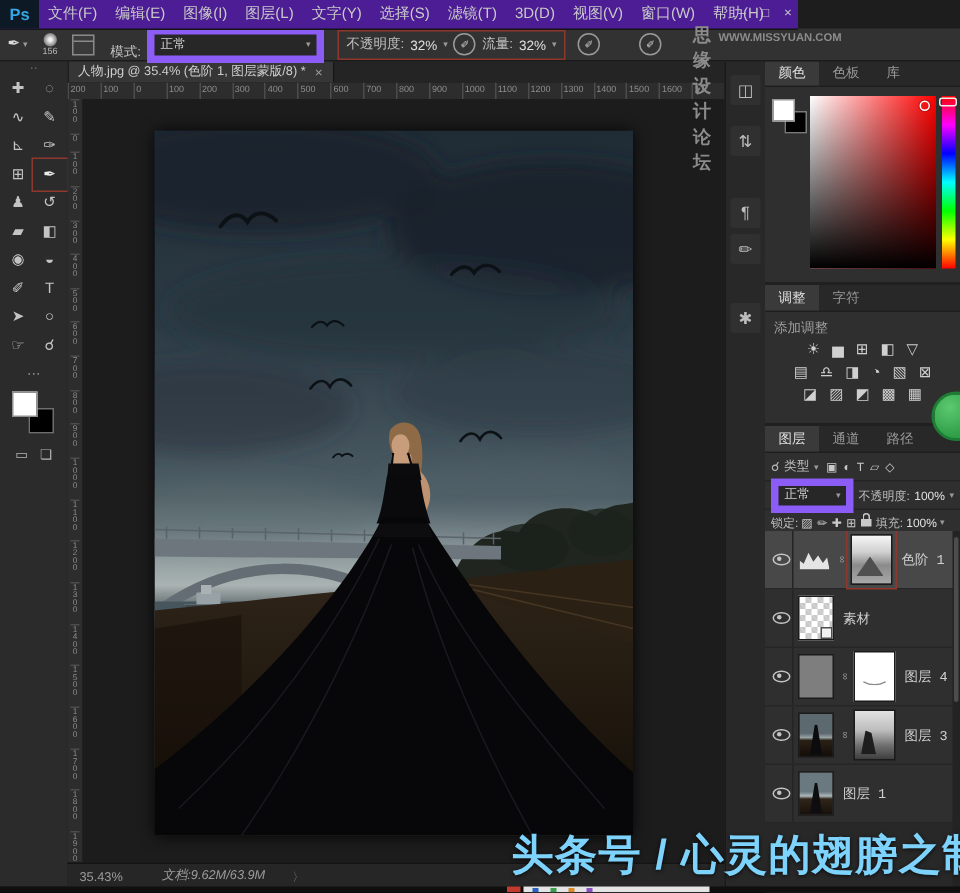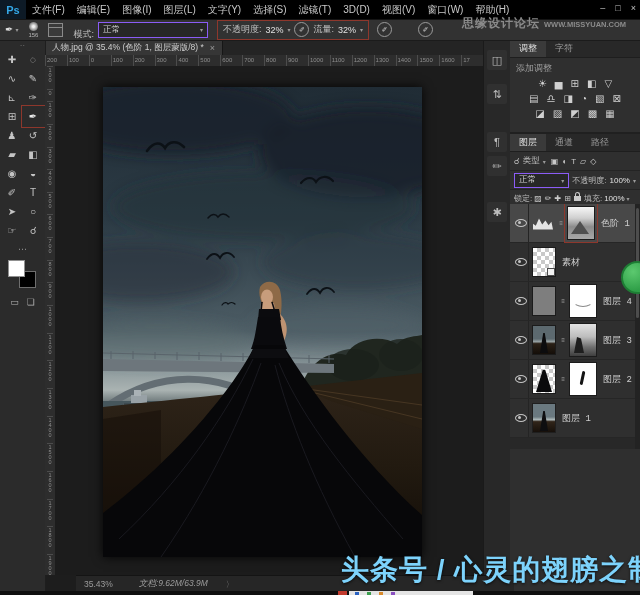--- a/index.html
+++ b/index.html
@@ -1,19 +1,19 @@
 <!DOCTYPE html>
 <html><head>
 <meta charset="utf-8">
 <style>
   html,body{margin:0;padding:0;background:#000;}
   #root{position:relative;width:640px;height:595px;overflow:hidden;background:#1d1d1d;
         font-family:"Liberation Sans","DejaVu Sans",sans-serif;-webkit-font-smoothing:antialiased;}
   
-  #menubar{position:absolute;left:0;top:0;width:640px;height:19px;background:#000000;
+  #menubar{position:absolute;left:0;top:0;width:532px;height:19px;background:#4c1d95;
            border-bottom:1px solid #151515;display:flex;align-items:center;z-index:3;}
   #pslogo{width:26px;height:19px;background:#0d1a26;color:#34a7e6;font-weight:bold;font-size:11px;
           display:flex;align-items:center;justify-content:center;flex:none;}
   #menu-items{display:flex;align-items:center;}
   .menu-item{font-size:10px;color:#c9c9c9;padding:0 6px;line-height:19px;white-space:nowrap;}
   #top-watermark{position:absolute;left:462px;top:3px;color:#8b8b8b;font-weight:bold;
                  display:flex;align-items:baseline;gap:4px;z-index:4;margin-top:12px;}
   #top-watermark .wm-cn{font-size:12px;letter-spacing:1px;}
   #top-watermark .wm-url{font-size:7.5px;}
   #win-controls{position:absolute;right:4px;top:1px;display:flex;gap:10px;z-index:5;}
@@ -23,21 +23,21 @@
               border-bottom:1px solid #1b1b1b;display:flex;align-items:center;font-size:9px;color:#c0c0c0;z-index:2;}
   .tool-preset{margin-left:5px;display:flex;align-items:center;gap:2px;}
   .tool-preset .g{font-size:10px;color:#dcdcdc;}
   .caret{font-size:6px;color:#9a9a9a;}
   .bpv{display:flex;flex-direction:column;align-items:center;margin-left:10px;line-height:1;}
   .bpv .dot{width:9px;height:9px;border-radius:50%;background:radial-gradient(circle,#f0f0f0 15%,#9a9a9a 55%,#3f3f3f 100%);}
   .bpv .num{font-size:6px;color:#b5b5b5;margin-top:1px;}
   .panel-toggle{width:13px;height:12px;border:1px solid #8a8a8a;margin-left:10px;
                 background:linear-gradient(#8a8a8a 0 1px,transparent 1px) 0 3px/100% 4px no-repeat,#3a3a3a;}
   .optlabel{margin-left:10px;white-space:nowrap;margin-top:10px;}
-  .selbox{display:flex;align-items:center;justify-content:space-between;background:#272727;border:1px solid #8b5cf6;
+  .selbox{display:flex;align-items:center;justify-content:space-between;background:#272727;border:5px solid #8b5cf6;
           height:14px;padding:0 4px;font-size:8.5px;color:#d0d0d0;}
   #mode-select{width:100px;margin-left:4px;}
   #opacity-flow-box{margin-left:9px;height:18px;border:1px solid #8e372c;display:flex;align-items:center;
                     padding:0 5px;gap:4px;white-space:nowrap;}
   .circ{width:13px;height:13px;border:1px solid #9a9a9a;border-radius:50%;display:flex;align-items:center;
         justify-content:center;font-size:7px;color:#d5d5d5;flex:none;}
   .val{color:#e0e0e0;}
   
   #tabbar{position:absolute;left:45px;top:40px;width:438px;height:15px;background:#242424;
           border-bottom:1px solid #161616;display:flex;}
@@ -144,21 +144,21 @@
   .mask-photo{background:linear-gradient(to bottom,#e2e2e2 0%,#bdbdbd 40%,#6f6f6f 72%,#3f3f3f 100%);}
   .blob{position:absolute;left:4px;bottom:3px;width:10px;height:16px;background:#1e1e1e;
         clip-path:polygon(30% 0,70% 10%,100% 100%,0 100%);}
   .squiggle{position:absolute;left:11px;top:8px;width:3px;height:14px;background:#141414;border-radius:2px;
             transform:rotate(12deg);}
   .lname{font-size:9px;color:#cfcfcf;margin-left:3px;white-space:nowrap;}
   #layers-scroll{position:absolute;right:0;top:70px;width:5px;height:245px;background:#232323;}
   #layers-scroll div{position:absolute;left:1px;top:4px;width:3px;height:110px;background:#4d4d4d;border-radius:2px;}
   
   #statusbar{position:absolute;left:45px;top:575px;width:438px;height:16px;background:#262626;
-             border-top:1px solid #141414;display:flex;align-items:center;font-size:8.5px;color:#9c9c9c;margin-left:31px;}
+             border-top:1px solid #141414;display:flex;align-items:center;font-size:8.5px;color:#9c9c9c;}
   #statusbar .zoomv{margin-left:8px;}
   #statusbar .docinfo{margin-left:26px;font-style:italic;}
   #statusbar .exp{margin-left:18px;color:#7a7a7a;font-size:8px;}
   #bottom-sliver{position:absolute;left:0;top:591px;width:640px;height:4px;background:#0f0f0f;z-index:8;}
   #sliver-red{position:absolute;left:338px;top:0;width:9px;height:4px;background:#c23b2e;}
   #sliver-white{position:absolute;left:349px;top:0;width:118px;height:4px;background:#e4e4e4;display:flex;gap:8px;
                 align-items:flex-end;padding-left:6px;}
   #sliver-white i{width:4px;height:3px;display:block;}
   #green-badge{position:absolute;left:621px;top:261px;width:33px;height:33px;border-radius:50%;z-index:6;
     background:radial-gradient(circle at 35% 30%,#5cc96f,#2e9e47 70%);border:2px solid #1e7d34;box-sizing:border-box;}
@@ -439,20 +439,35 @@
 
   <div id="dockstrip">
       <div class="dock-icon" style="top: 10px;">◫</div>
       <div class="dock-icon" style="top: 44px;">⇅</div>
       <div class="dock-icon" style="top: 92px;">¶</div>
       <div class="dock-icon" style="top: 116px;">✏</div>
       <div class="dock-icon" style="top: 162px;">✱</div>
     </div>
 
   <div id="panels">
+    <section id="color-panel">
+      <div class="ptabbar" id="color-tabs">
+          <span class="ptab active">颜色</span>
+          <span class="ptab">色板</span>
+          <span class="ptab">库</span>
+        </div>
+      <span id="cp-fg"></span>
+      <span id="cp-bg"></span>
+      <div id="color-field">
+        <span id="field-cursor"></span>
+      </div>
+      <div id="hue-strip">
+        <span id="hue-cursor"></span>
+      </div>
+    </section>
     <section id="adjust-panel">
       <div class="ptabbar" id="adj-tabs">
           <span class="ptab active">调整</span>
           <span class="ptab">字符</span>
         </div>
       <div id="adj-label">添加调整</div>
       <div id="adj-icons">
           <div class="adj-row">
             <span class="adj-icon">☀</span>
             <span class="adj-icon">▅</span>
@@ -559,33 +574,20 @@
             <span class="chain">∞</span>
             <div class="mask mask-photo">
               <span class="blob"></span>
             </div>
             <span class="lname">图层 3</span>
           </div>
           <div class="layer-row">
             <div class="eye-wrap">
               <span class="eye"></span>
             </div>
-            <div class="thumb checker">
-              <span class="dress"></span>
-            </div>
-            <span class="chain">∞</span>
-            <div class="mask">
-              <span class="squiggle"></span>
-            </div>
-            <span class="lname">图层 2</span>
-          </div>
-          <div class="layer-row">
-            <div class="eye-wrap">
-              <span class="eye"></span>
-            </div>
             <div class="thumb photo p2">
               <span class="fig"></span>
             </div>
             <span class="lname">图层 1</span>
           </div>
         </div>
       <div id="layers-scroll">
           <div></div>
         </div>
     </section>

